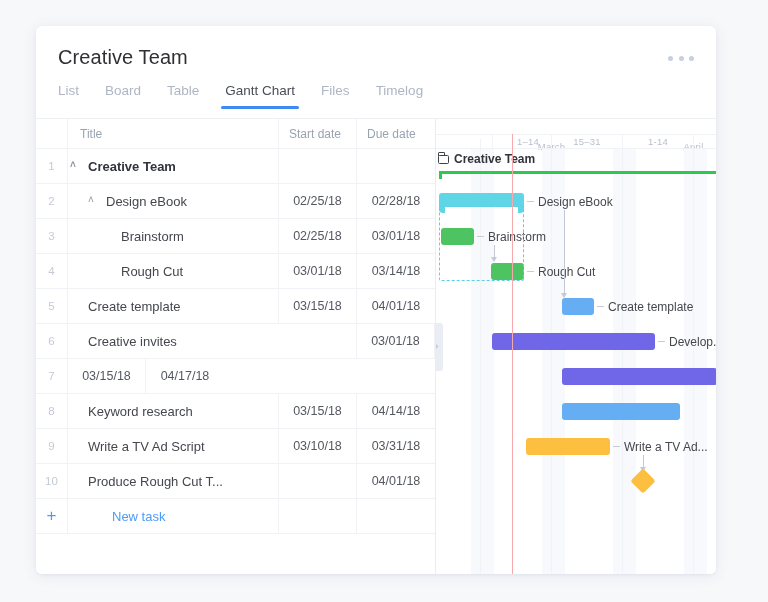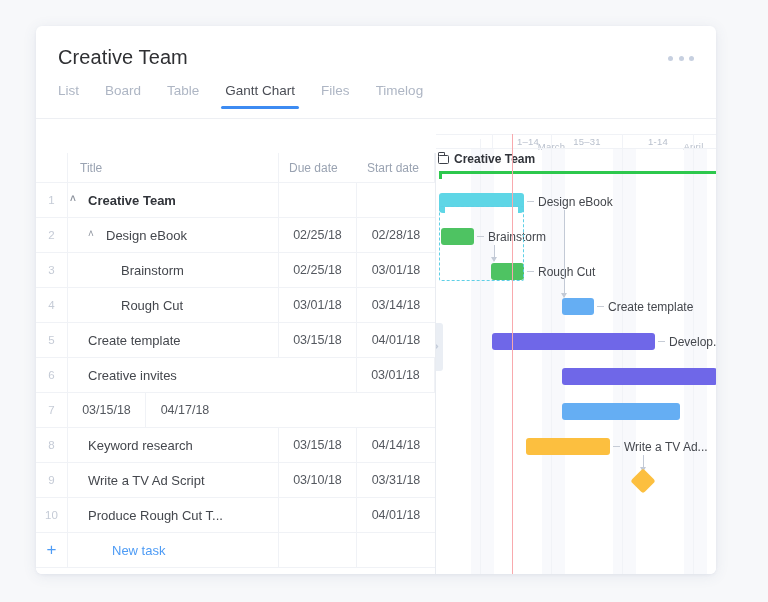--- a/index.html
+++ b/index.html
@@ -61,21 +61,20 @@
     border-top: 1px solid #edeff3;
     display: flex;
   }
 
   
   .table-pane {
     width: 400px; flex: 0 0 400px;
     position: relative;
     border-right: 1px solid #e9ecf1;
     background: #fff;
-    margin-top: 34px;
   }
   .t-row {
     display: flex; height: 35px; align-items: stretch;
     border-bottom: 1px solid #f0f2f6;
   }
   .t-row.head { height: 30px; }
   .c-num {
     width: 32px; flex: 0 0 32px;
     display: flex; align-items: center; justify-content: center;
     font-size: 11.5px; color: #c5cbd6;
@@ -216,22 +215,22 @@
           <div class="tab">Timelog</div>
         </div>
     </div>
 
     <div class="grid-wrap">
 
       <div class="table-pane" id="table-pane">
           <div class="t-row head">
             <div class="c-num"></div>
             <div class="c-title">Title</div>
+            <div class="c-date">Start date</div>
             <div class="c-date last">Due date</div>
-            <div class="c-date">Start date</div>
           </div>
           <div class="t-row">
             <div class="c-num">1</div>
             <div class="c-title lvl0">
               <span class="caret">˄</span>
               <span class="title-txt">Creative Team</span>
             </div>
             <div class="c-date"></div>
             <div class="c-date last"></div>
           </div>

